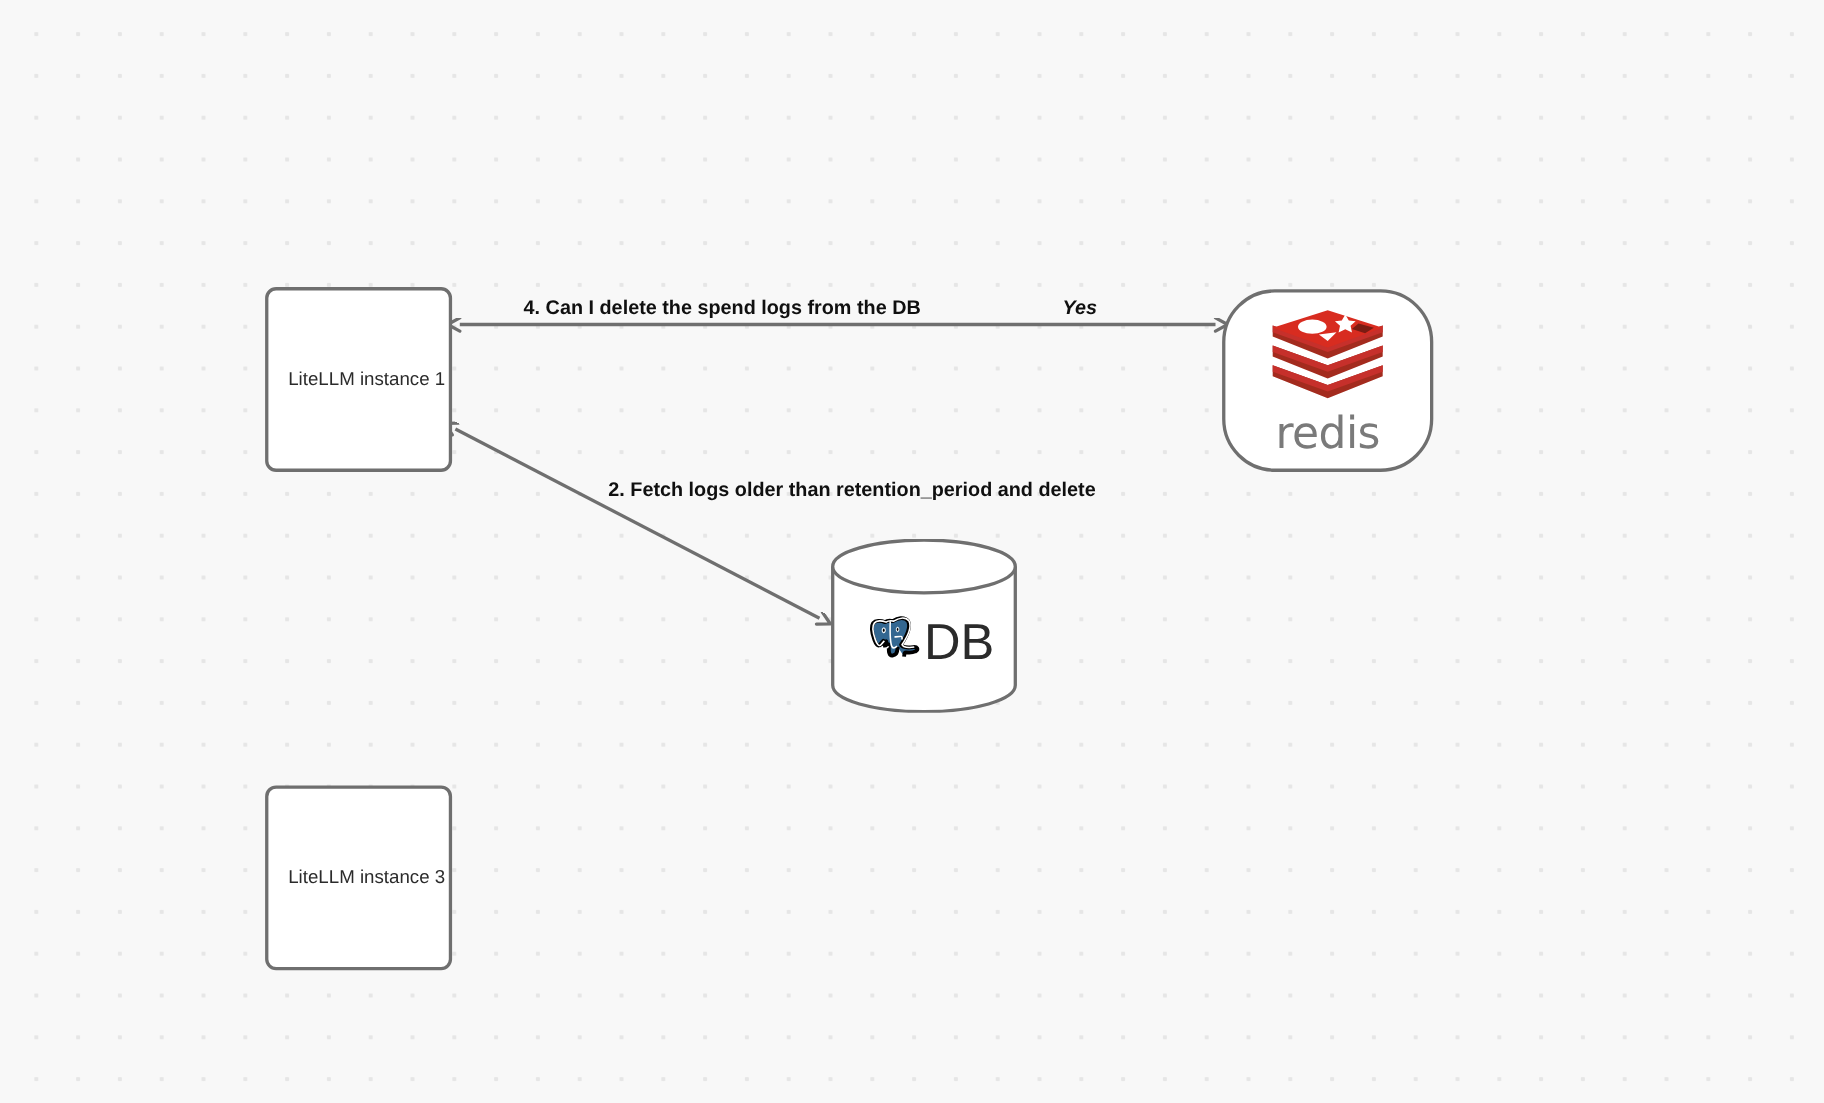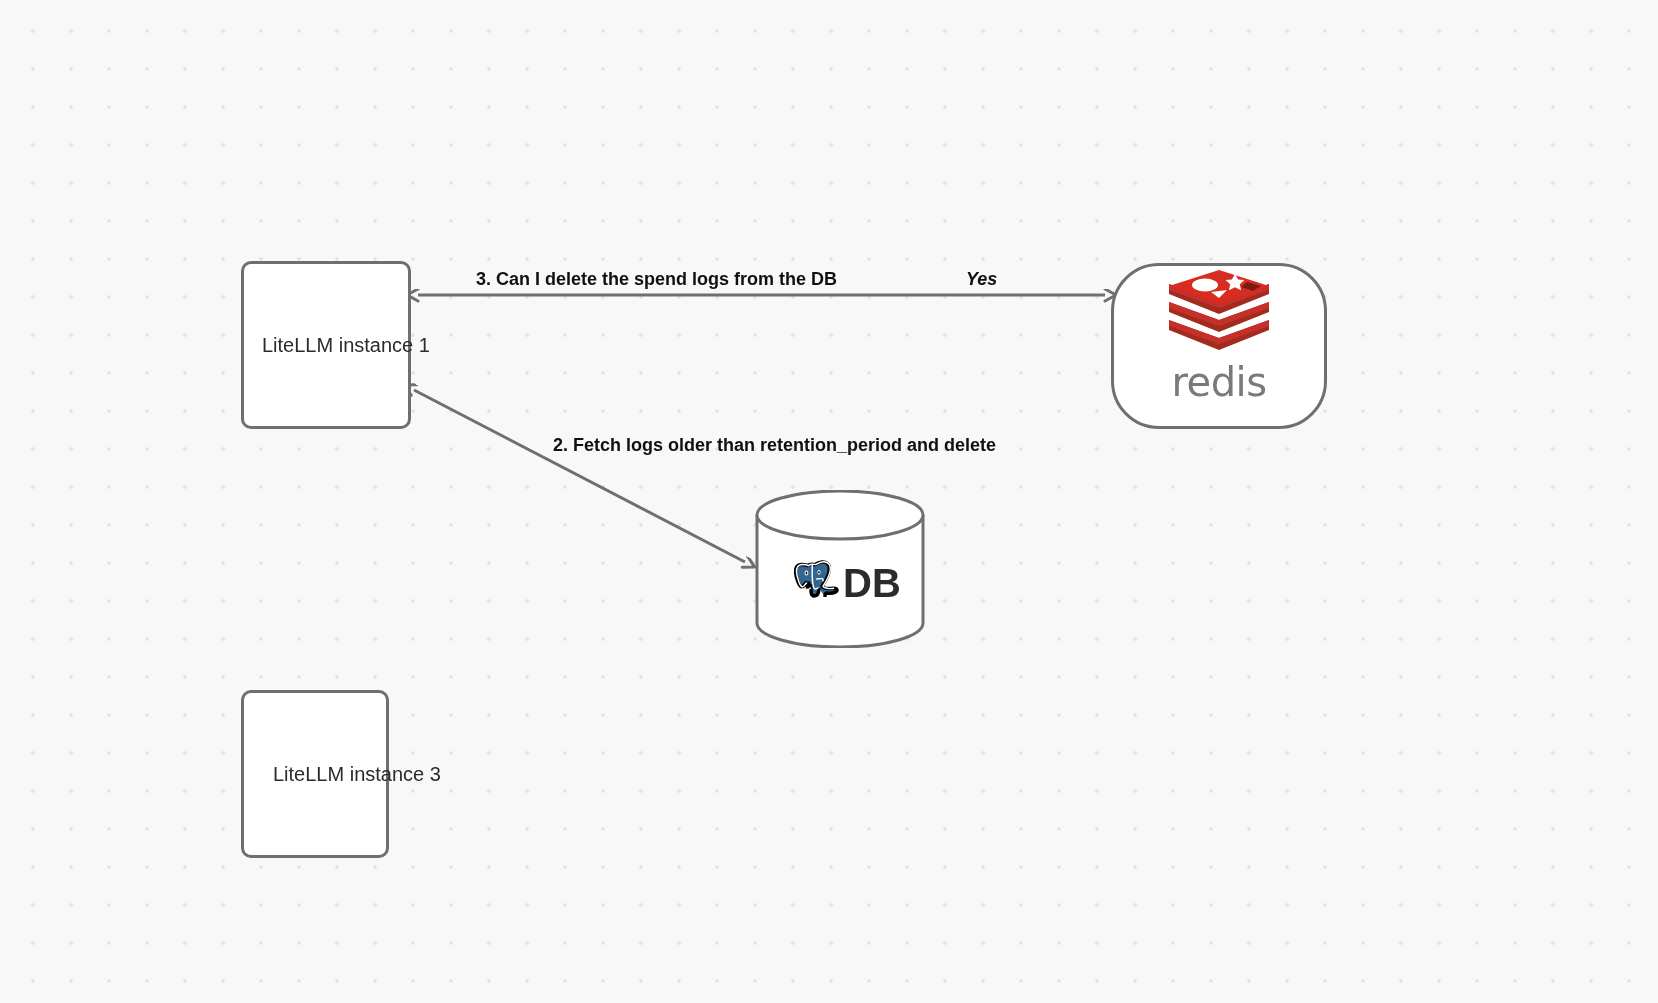--- a/index.html
+++ b/index.html
@@ -29,45 +29,46 @@
     position: absolute;
     background: #ffffff;
     border: 3px solid #6f6f6f;
     border-radius: 10px;
     box-sizing: border-box;
     display: flex;
     align-items: center;
     justify-content: flex-start;
   }
   .node-box-label {
-    font-size: 20px;
+    font-size: 17px;
     color: #2b2b2b;
     padding-left: 18px;
     font-family: "Liberation Sans", sans-serif;
     white-space: nowrap;
   }
 
   #node-litellm-1 { left: 241px; top: 261px;  width: 170px; height: 168px; }
   #node-litellm-2 { left: 241px; top: 488px;  width: 170px; height: 168px; }
-  #node-litellm-3 { left: 241px; top: 690px;  width: 148px; height: 168px; padding-left: 11px; }
+  #node-litellm-3 { left: 241px; top: 714px;  width: 170px; height: 168px; }
 
   
   #node-redis {
     position: absolute;
     left: 1111px;
     top: 263px;
-    width: 216px;
+    width: 192px;
     height: 166px;
     background: #ffffff;
     border: 3px solid #6f6f6f;
     border-radius: 48px;
     box-sizing: border-box;
     display: flex;
     flex-direction: column;
     align-items: center;
+    justify-content: center;
   }
   .redis-logo-wrap {
     display: flex;
     flex-direction: column;
     align-items: center;
     margin-top: 2px;
   }
   .redis-wordmark {
     font-size: 40px;
     color: #7a7a7a;
@@ -97,24 +98,24 @@
     top: 0;
     width: 100%;
     height: 100%;
     display: flex;
     align-items: center;
     justify-content: center;
     padding-top: 28px;
     box-sizing: border-box;
   }
   .db-label {
-    font-size: 40px;
+    font-size: 46px;
     color: #2b2b2b;
     font-family: "Liberation Sans", sans-serif;
-    font-weight: 700;
+    font-weight: 400;
     margin-left: -2px;
   }
 
   
   .edge-label {
     position: absolute;
     font-size: 18px;
     font-weight: bold;
     color: #101010;
     white-space: nowrap;
@@ -145,21 +146,21 @@
       <marker id="arrow-right" markerWidth="16" markerHeight="16" refX="3" refY="6" orient="auto" markerUnits="userSpaceOnUse">
         <path d="M3,0 L14,6 L3,12" fill="none" stroke="#6f6f6f" stroke-width="3" stroke-linecap="round" stroke-linejoin="round"></path>
       </marker>
     </defs>
 
     <line x1="418" y1="295" x2="1105" y2="295" stroke="#6f6f6f" stroke-width="3" marker-start="url(#arrow-left)" marker-end="url(#arrow-right)"></line>
 
     <line x1="414" y1="390" x2="745" y2="562" stroke="#6f6f6f" stroke-width="3" marker-start="url(#arrow-left)" marker-end="url(#arrow-right)"></line>
   </svg>
 
-  <div class="edge-label" id="edge-label-1">3.  Can I delete the spend logs from the DB</div>
+  <div class="edge-label" id="edge-label-1">4.  Can I delete the spend logs from the DB</div>
 
   <div class="edge-label" id="edge-label-yes">Yes</div>
 
   <div class="edge-label" id="edge-label-2">2.  Fetch logs older than retention_period and delete</div>
 
   <div class="node-box" id="node-litellm-1">
     <span class="node-box-label">LiteLLM instance 1</span>
   </div>
 
 

